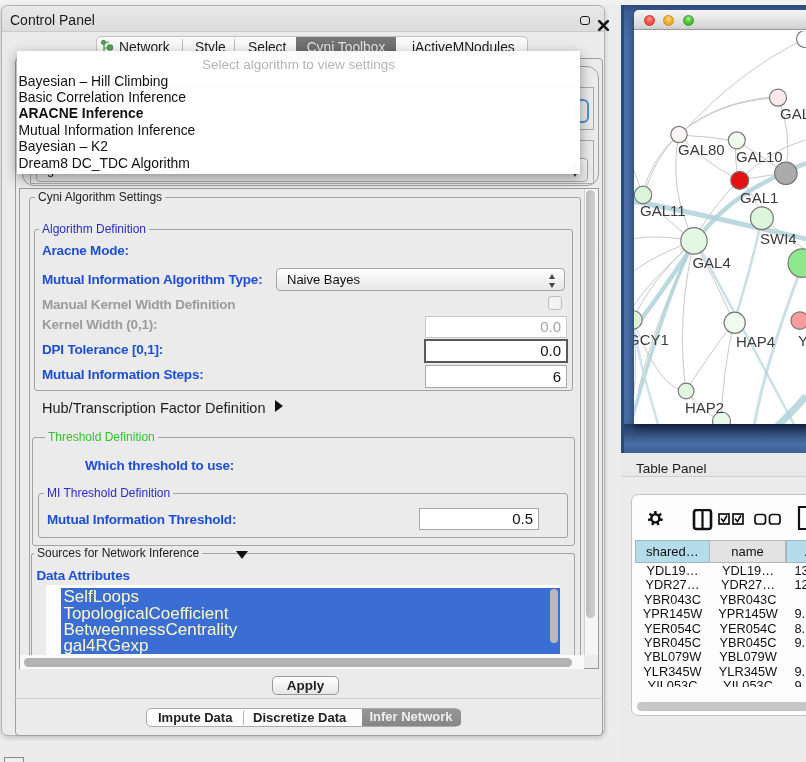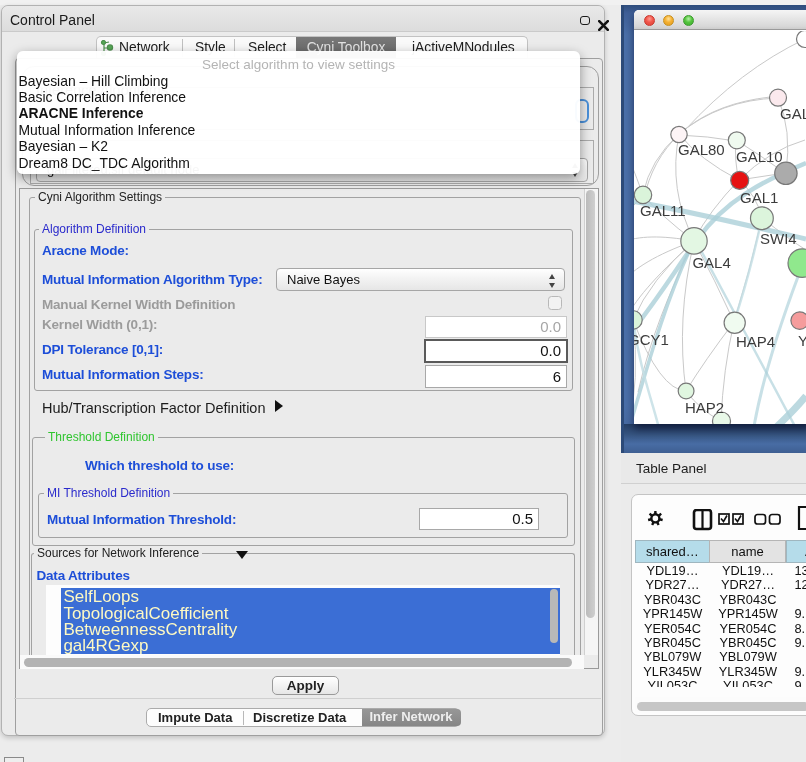--- a/index.html
+++ b/index.html
@@ -100,21 +100,21 @@
     <text x="760" y="244">SWI4</text>
     <text x="692.4" y="268">GAL4</text>
     <text x="628" y="345">GCY1</text>
     <text x="736" y="347">HAP4</text>
     <text x="798" y="346">YD</text>
     <text x="685" y="413">HAP2</text>
   </g>
  </svg>
 </div>
 
-<div class="abs" style="left:621px;top:453px;width:185px;height:31px;background:#e9e9e9;border-bottom:1px solid #d0d0d0">
+<div class="abs" style="left:621px;top:453px;width:185px;height:24px;background:#e9e9e9;border-bottom:1px solid #d0d0d0">
   <div class="abs" style="left:15px;top:8px;font-size:13.5px;color:#1c1c1c">Table Panel</div>
 </div>
 <div class="abs" style="left:621px;top:484px;width:185px;height:278px;background:#ebebeb"></div>
 
 <div class="abs" style="left:631px;top:494px;width:182px;height:222px;background:#fdfdfd;border:1px solid #c4c4c4;border-radius:7px">
 
   <svg class="abs" style="left:14px;top:14px" width="160" height="22" viewBox="0 0 160 22" xmlns="http://www.w3.org/2000/svg">
     <path transform="translate(2,2) scale(0.82)" fill="#111" fill-rule="evenodd" d="M7.4,2.8L7.6,-0.1L10.4,-0.1L10.6,2.8L12.9,3.9L15.2,2.2L17.0,4.4L14.8,6.4L15.4,8.8L18.2,9.6L17.5,12.4L14.7,11.9L13.1,13.9L14.2,16.6L11.7,17.8L10.3,15.3L7.7,15.3L6.3,17.8L3.8,16.6L4.9,13.9L3.3,11.9L0.5,12.4L-0.2,9.6L2.6,8.8L3.2,6.4L1.0,4.4L2.8,2.2L5.1,3.9Z M12.4,9.0 A3.4,3.4 0 1 0 5.6,9.0 A3.4,3.4 0 1 0 12.4,9.0 Z"></path>
     <rect x="48" y="1" width="17" height="19" rx="2.5" fill="none" stroke="#111" stroke-width="2.6"></rect>
     <line x1="56.5" y1="1" x2="56.5" y2="20" stroke="#111" stroke-width="2.2"></line>
@@ -239,18 +239,18 @@
 
 <div class="abs" style="left:146px;top:708px;width:314px;height:19px;background:#fdfdfd;border:1px solid #ababab;border-radius:5px;font-size:13px;font-weight:bold;color:#222">
   <div style="position:absolute;left:11px;top:1px">Impute Data</div>
   <div style="position:absolute;left:96px;top:2px;width:1px;height:14px;background:#b8b8b8"></div>
   <div style="position:absolute;left:106px;top:1px">Discretize Data</div>
   <div style="position:absolute;left:214.5px;top:0;width:99px;height:17px;background:linear-gradient(#979797,#868686);border-radius:0 4px 4px 0;color:#efefef;text-align:center;line-height:16px">Infer Network</div>
 </div>
 
 <div class="abs" style="left:4px;top:757px;width:20px;height:12px;border:1.5px solid #8a8a8a;background:#eeeeee"></div>
 
-<div class="abs" style="left:17px;top:51px;width:563px;height:123px;background:rgba(255,255,255,0.96);border-radius:6px;box-shadow:0 4px 12px rgba(0,0,0,0.4)">
+<div class="abs" style="left:17px;top:51px;width:563px;height:123px;background:rgba(255,255,255,0.96);border-radius:0;box-shadow:0 4px 12px rgba(0,0,0,0.4)">
   <div style="position:absolute;left:0;top:6px;width:100%;text-align:center;font-size:13.5px;color:#b4b4b4">Select algorithm to view settings</div>
   <div style="position:absolute;left:1.5px;top:21.5px;font-size:13.9px;color:#111;line-height:16.4px">Bayesian – Hill Climbing<br>Basic Correlation Inference<br><b>ARACNE Inference</b><br>Mutual Information Inference<br>Bayesian – K2<br>Dream8 DC_TDC Algorithm</div>
 </div>
 
 </div>
 
 </body></html>

